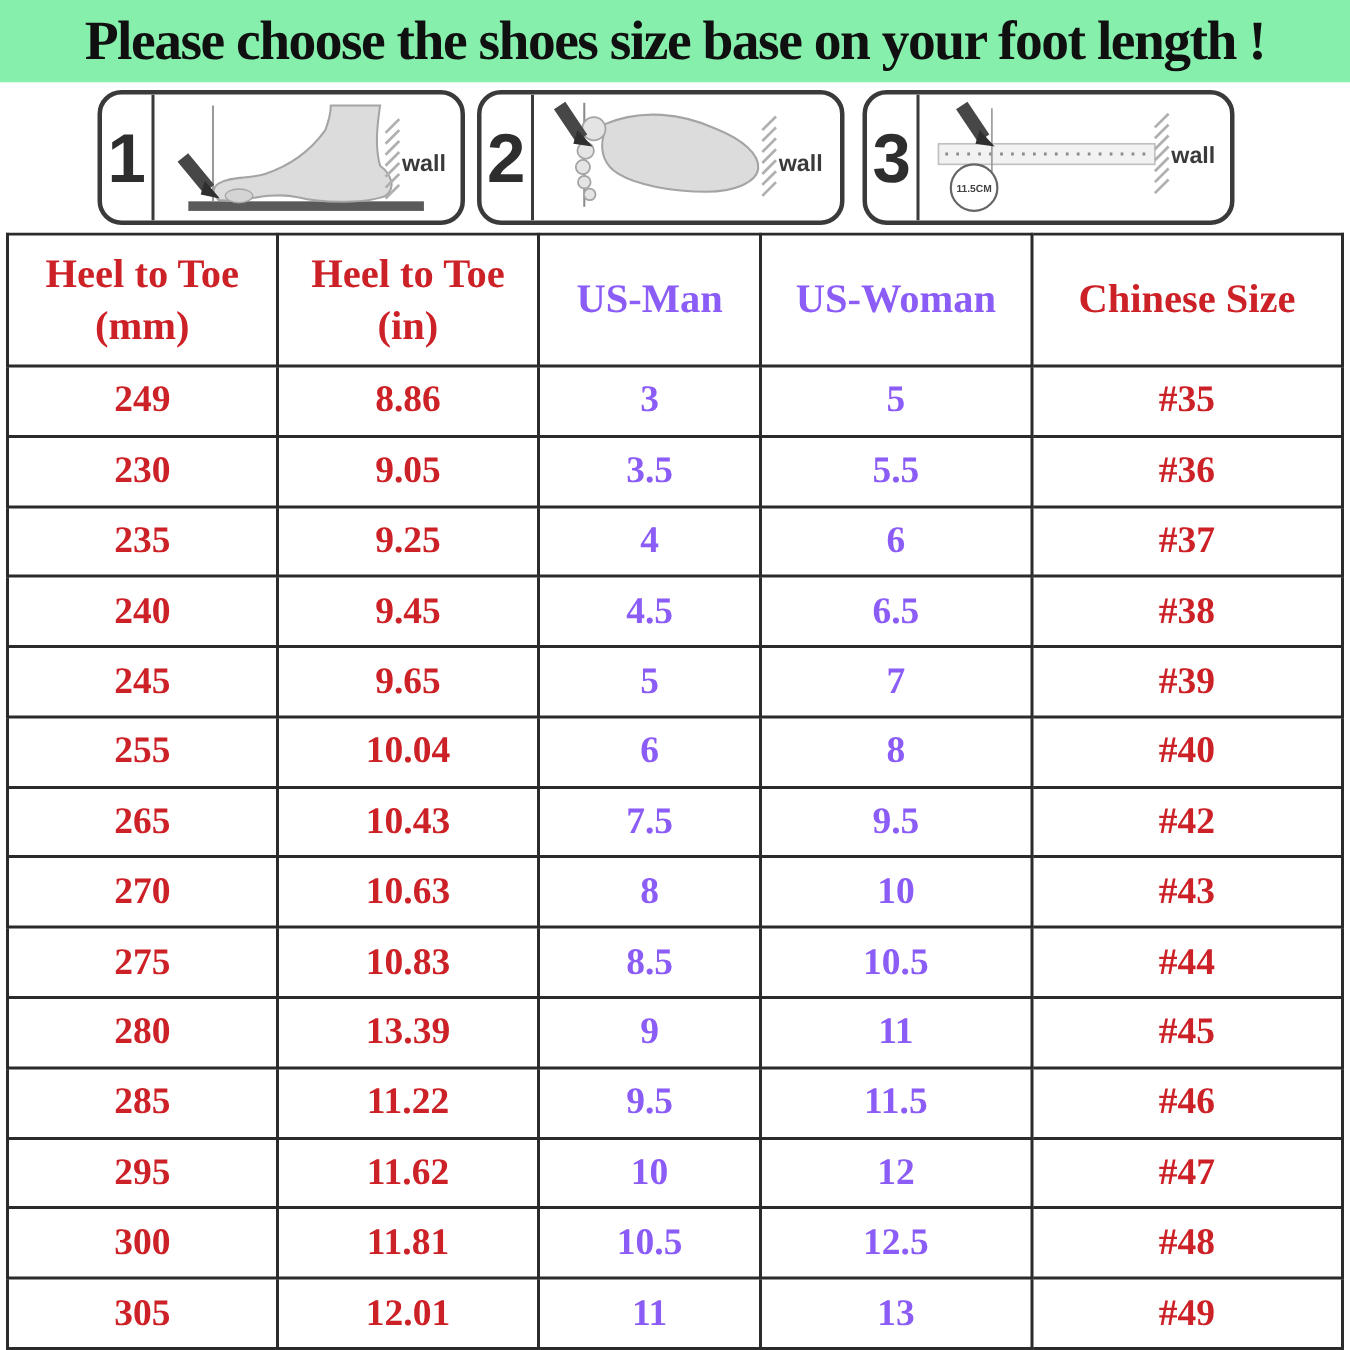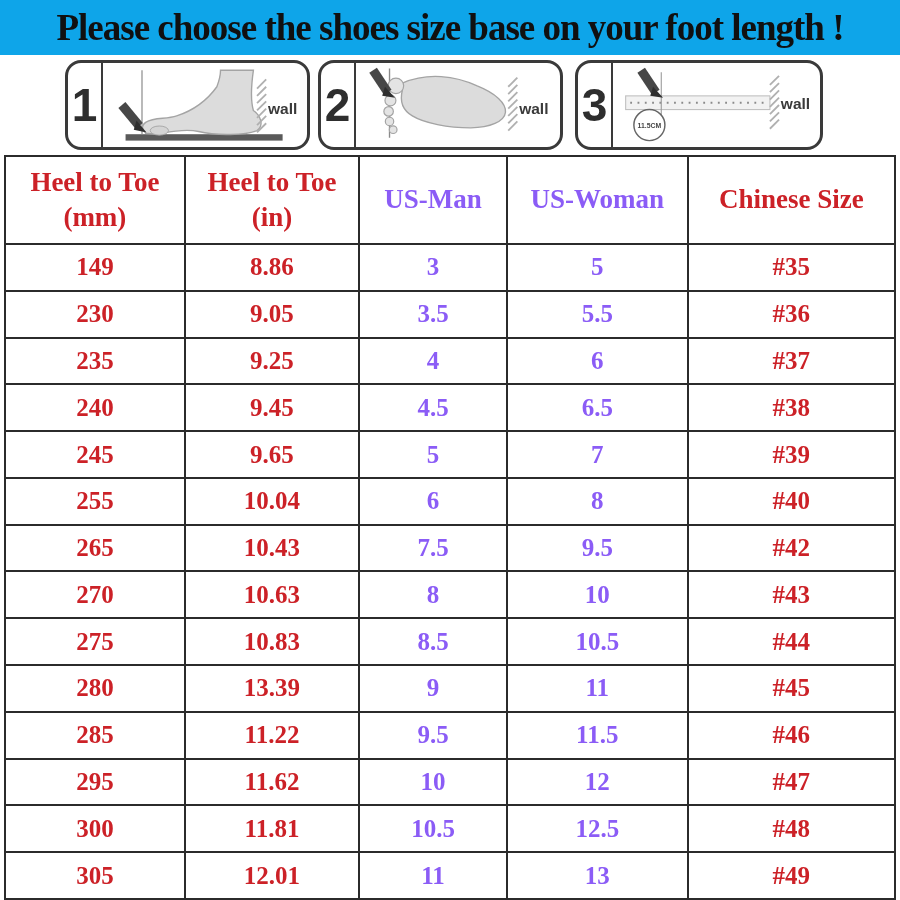--- a/index.html
+++ b/index.html
@@ -2,21 +2,21 @@
 <html><head>
 <meta charset="utf-8">
 <style>
   * { box-sizing: border-box; margin: 0; padding: 0; }
   html, body { width: 900px; height: 900px; background: #ffffff; overflow: hidden; }
   body { font-family: "Liberation Serif", serif; }
 
   
   .title-bar {
     width: 900px; height: 55px;
-    background: #0ea5e9;
+    background: #86efac;
     display: flex; align-items: center; justify-content: center;
   }
   .title-bar h1 {
     font-size: 37px; font-weight: 700; color: #101010;
     letter-spacing: -1px; white-space: nowrap;
   }
 
   
   .steps {
     width: 900px; height: 100px; background: #ffffff;
@@ -181,21 +181,21 @@
         <span>(in)</span>
       </th>
       <th class="blk">US-Man</th>
       <th class="blk">US-Woman</th>
       <th class="red">Chinese Size</th>
     </tr>
   </thead>
   <tbody>
 
   <tr>
-      <td class="red">149</td>
+      <td class="red">249</td>
       <td class="red">8.86</td>
       <td class="blk">3</td>
       <td class="blk">5</td>
       <td class="red">#35</td>
     </tr>
       <tr>
       <td class="red">230</td>
       <td class="red">9.05</td>
       <td class="blk">3.5</td>
       <td class="blk">5.5</td>

